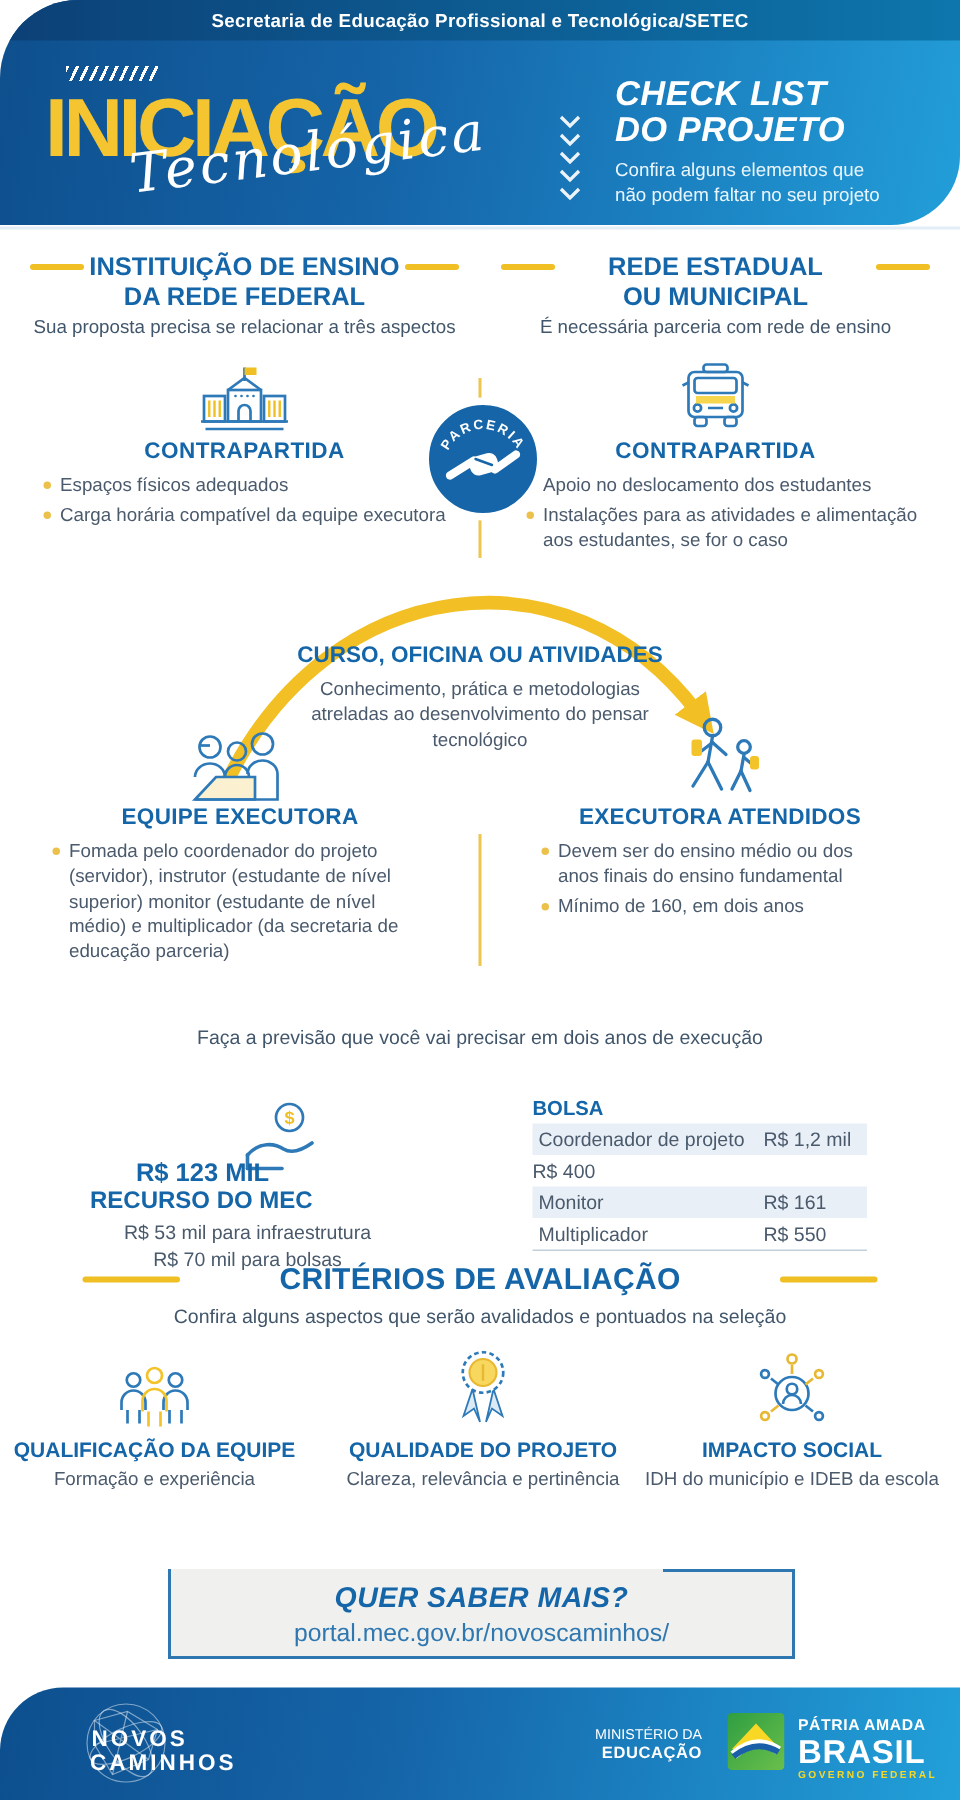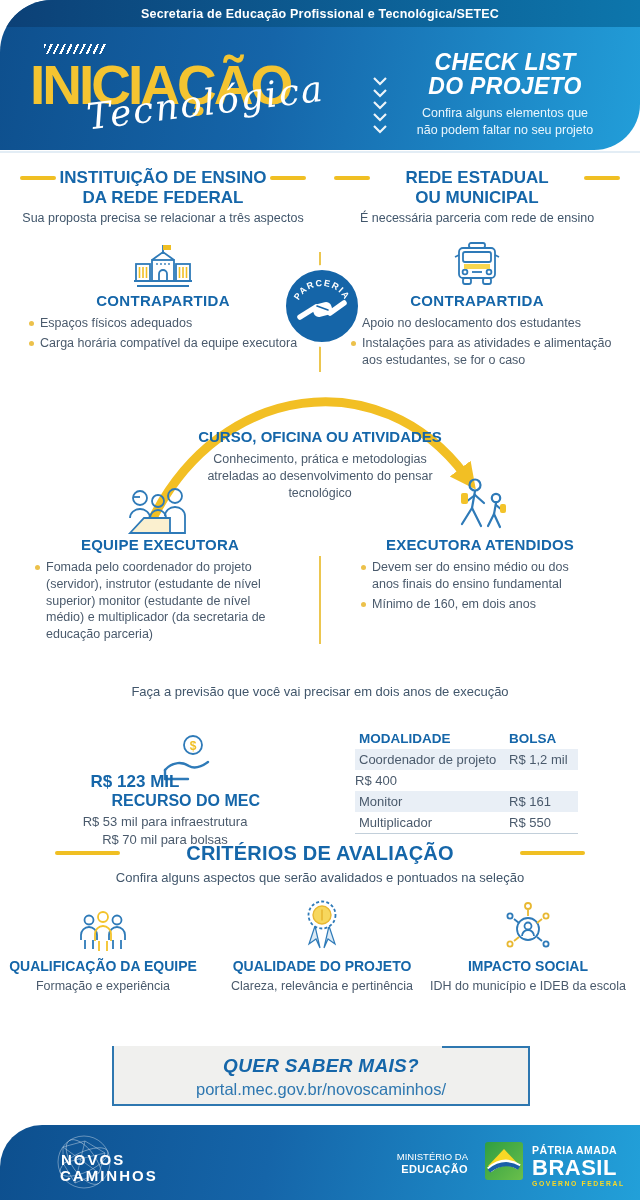--- a/index.html
+++ b/index.html
@@ -12,21 +12,21 @@
           border-radius:52px 0 46px 0;overflow:hidden;}
   .header-topbar{height:27px;display:flex;align-items:center;justify-content:center;
           background:linear-gradient(90deg,#0c4076,#0d76ac);color:#fff;font-size:12.5px;font-weight:700;letter-spacing:.2px;}
   .hatch{position:absolute;left:44px;top:44px;width:62px;height:10px;
           background:repeating-linear-gradient(115deg,#ffffff 0,#ffffff 2px,transparent 2px,transparent 6px);}
   .logo-main{position:absolute;left:30px;top:58px;font-size:55px;font-weight:800;letter-spacing:-3px;
           color:#f4c431;line-height:1;white-space:nowrap;}
   .logo-script{position:absolute;left:86px;top:82px;font-family:"DejaVu Serif",serif;font-style:italic;
           font-size:36px;color:#ffffff;transform:rotate(-7deg);letter-spacing:2px;white-space:nowrap;}
   .chevrons{position:absolute;left:372px;top:76px;}
-  .check-block{position:absolute;left:410px;top:50px;width:190px;text-align:center;color:#fff;}
+  .check-block{position:absolute;left:410px;top:50px;width:190px;text-align:left;color:#fff;}
   .check-title{font-style:italic;font-weight:800;font-size:23px;line-height:1.05;letter-spacing:.3px;}
   .check-sub{margin-top:7px;font-size:12.5px;line-height:1.3;color:#eaf6fd;}
   .header-underline{position:absolute;left:0;top:151px;width:640px;height:2px;background:#e3edf5;}
 
   
   .col{position:absolute;top:168px;width:310px;text-align:center;}
   .col.left{left:8px;} .col.right{left:322px;}
   .col-title{position:relative;font-size:17px;font-weight:800;color:#1566a9;line-height:1.18;white-space:nowrap;}
   .dash{position:absolute;width:36px;height:4px;background:#f0bf23;border-radius:2px;top:8px;}
   .dash.l{left:12px;} .dash.r{right:12px;}
@@ -64,21 +64,21 @@
   .sec-title-row{position:absolute;left:0;width:640px;text-align:center;}
   .sec-title{font-size:20px;font-weight:800;color:#1566a9;letter-spacing:.2px;}
   .sec-dash{position:absolute;top:9px;width:65px;height:4px;background:#f0bf23;border-radius:2px;}
   .sec-dash.l{left:55px;} .sec-dash.r{right:55px;}
   .sec-sub{position:absolute;left:0;width:640px;text-align:center;font-size:13px;color:#41566b;}
 
   
   .mec{position:absolute;left:60px;top:712px;width:240px;height:135px;}
   .mec-icon{position:absolute;left:100px;top:22px;}
   .mec-amount{position:absolute;left:0;top:60px;width:150px;text-align:center;font-size:17px;font-weight:800;color:#1566a9;}
-  .mec-label{position:absolute;left:0;top:80px;width:200px;text-align:right;font-size:16px;font-weight:800;color:#1566a9;}
+  .mec-label{position:absolute;left:0;top:80px;width:200px;text-align:left;font-size:16px;font-weight:800;color:#1566a9;}
   .mec-d{position:absolute;left:0;width:210px;text-align:center;font-size:13px;color:#4a5a6c;}
   .mec-d.d1{top:102px;} .mec-d.d2{top:120px;}
   .btable{position:absolute;left:355px;top:728px;width:223px;font-size:13px;}
   .trow{display:flex;height:21px;line-height:21px;}
   .trow.head{font-weight:800;color:#1566a9;font-size:13.5px;}
   .trow.shade{background:#e9eff6;}
   .trow.last{border-bottom:1px solid #c2cfda;}
   .tc1{flex:0 0 150px;padding-left:4px;color:#4a5a6c;}
   .trow.head .tc1{color:#1566a9;}
   .tc2{flex:1;color:#4a5a6c;}
@@ -311,21 +311,20 @@
       </g>
     </svg>
     <div class="mec-amount">R$ 123 MIL</div>
     <div class="mec-label">RECURSO DO MEC</div>
     <div class="mec-d d1">R$ 53 mil para infraestrutura</div>
     <div class="mec-d d2">R$ 70 mil para bolsas</div>
   </div>
 
   <div class="btable">
     <div class="trow head">
-      <div class="tc1">MODALIDADE</div>
       <div class="tc2">BOLSA</div>
     </div>
     <div class="trow shade">
       <div class="tc1">Coordenador de projeto</div>
       <div class="tc2">R$ 1,2 mil</div>
     </div>
     <div class="trow">
       <div class="tc2">R$ 400</div>
     </div>
     <div class="trow shade">

